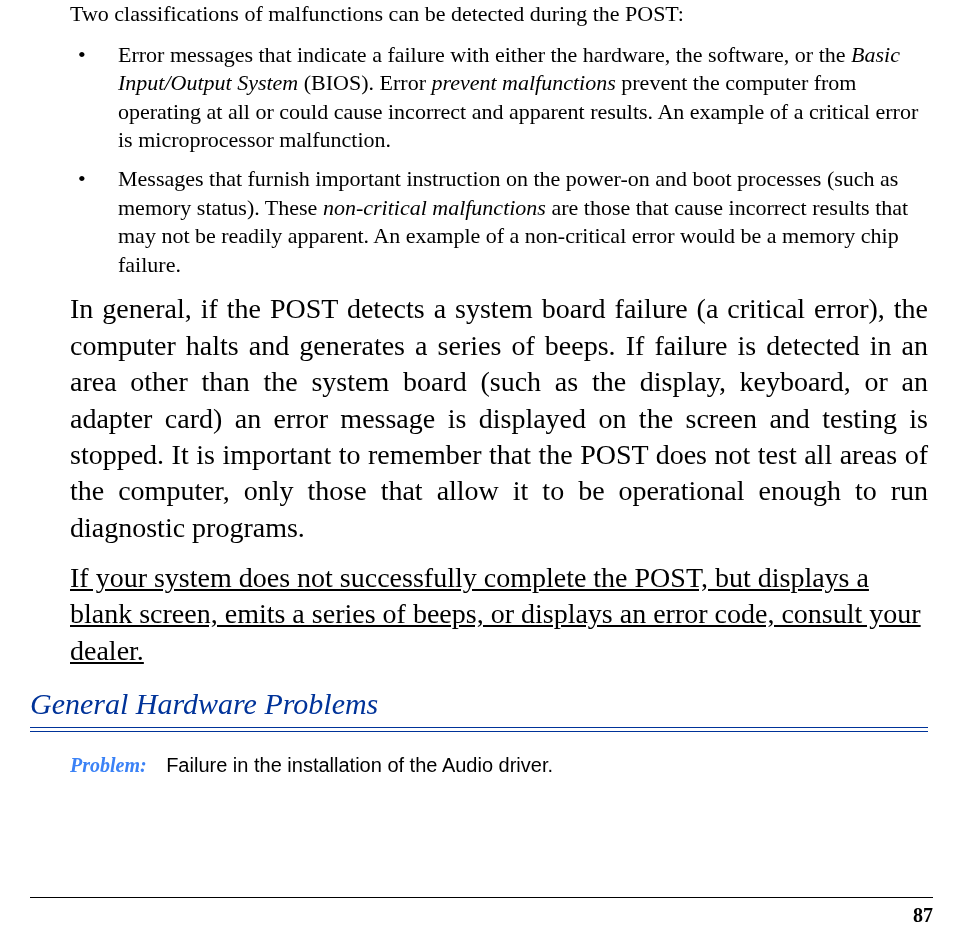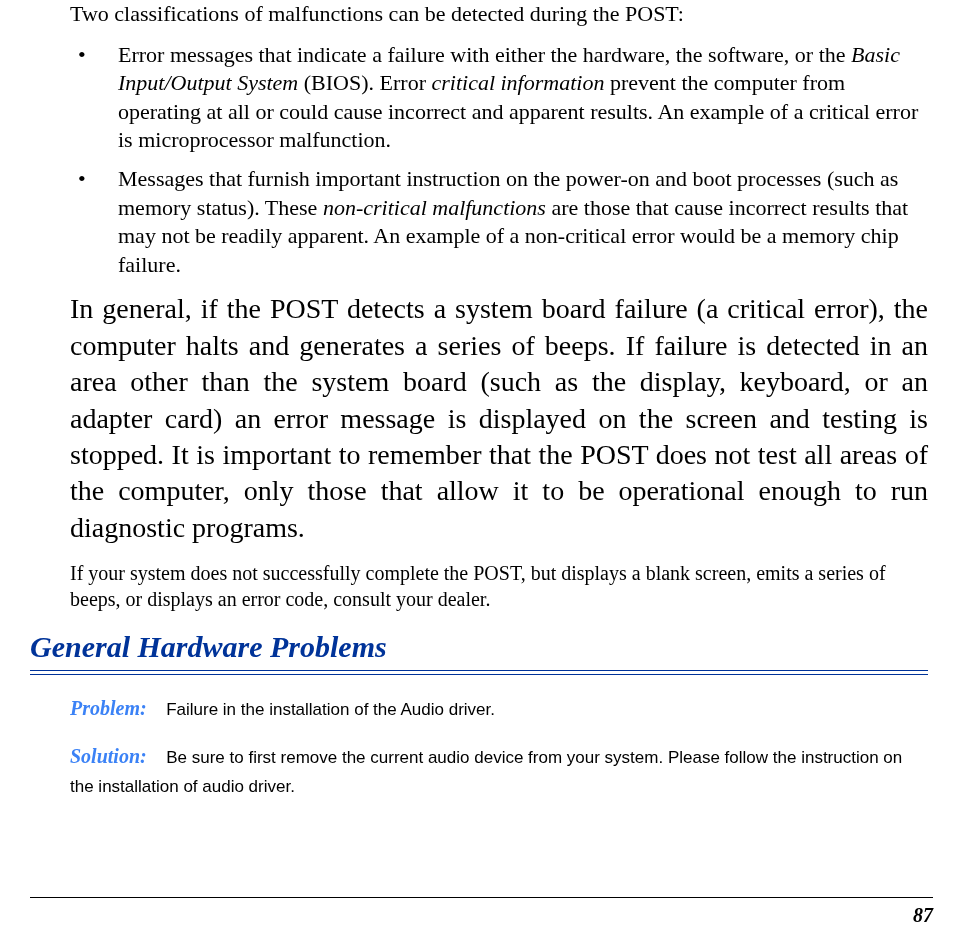--- a/index.html
+++ b/index.html
@@ -46,28 +46,29 @@
     .italic {
       font-style: italic;
     }
     .para-justify {
       font-size: 28px;
       line-height: 1.3;
       text-align: justify;
       margin-bottom: 14px;
     }
     .para {
-      font-size: 20px;
+      font-size: 28px;
       line-height: 1.3;
       margin-bottom: 14px;
+      text-decoration: underline;
     }
     h2.section-heading {
       font-family: "Times New Roman", Times, serif;
       font-style: italic;
-      font-weight: bold;
+      font-weight: normal;
       color: #003399;
       font-size: 30px;
       margin-top: 18px;
       margin-bottom: 6px;
       margin-left: -40px;
     }
     .double-rule {
       height: 5px;
       border-top: 1.5px solid #003399;
       border-bottom: 1.5px solid #003399;
@@ -82,71 +83,66 @@
     .ps-label {
       font-family: "Times New Roman", Times, serif;
       font-style: italic;
       font-weight: bold;
       color: #3b82f6;
       font-size: 20px;
       margin-right: 14px;
     }
     .ps-text {
       font-family: Arial, Helvetica, sans-serif;
-      font-size: 17px;
+      font-size: 20px;
       margin-top: 44px;
     }
     .footer-line {
       position: absolute;
       bottom: 45px;
       left: 30px;
       right: 30px;
       border-top: 1.5px solid #000000;
     }
     .page-number {
       position: absolute;
       bottom: 16px;
       right: 30px;
       font-family: "Times New Roman", Times, serif;
-      font-style: italic;
       font-weight: bold;
       font-size: 20px;
     }
   </style>
 </head>
 <body>
 
 <div class="content">
 
   <p class="intro">Two classifications of malfunctions can be detected during the POST:</p>
 
   <ul class="bullets">
     <li>
-      <span>Error messages that indicate a failure with either the hardware, the software, or the </span><span class="italic">Basic Input/Output System</span><span> (BIOS). Error </span><span class="italic">critical information</span><span> prevent the computer from operating at all or could cause incorrect and apparent results. An example of a critical error is microprocessor malfunction.</span>
+      <span>Error messages that indicate a failure with either the hardware, the software, or the </span><span class="italic">Basic Input/Output System</span><span> (BIOS). Error </span><span class="italic">prevent malfunctions</span><span> prevent the computer from operating at all or could cause incorrect and apparent results. An example of a critical error is microprocessor malfunction.</span>
     </li>
     <li>
       <span>Messages that furnish important instruction on the power-on and boot processes (such as memory status). These </span><span class="italic">non-critical malfunctions</span><span></span><span class="italic"></span><span> are those that cause incorrect results that may not be readily apparent. An example of a non-critical error would be a memory chip failure.</span>
     </li>
   </ul>
 
   <p class="para-justify">In general, if the POST detects a system board failure (a critical error), the computer halts and generates a series of beeps. If failure is detected in an area other than the system board (such as the display, keyboard, or an adapter card) an error message is displayed on the screen and testing is stopped. It is important to remember that the POST does not test all areas of the computer, only those that allow it to be operational enough to run diagnostic programs.</p>
 
   <p class="para">If your system does not successfully complete the POST, but displays a blank screen, emits a series of beeps, or displays an error code, consult your dealer.</p>
 
   <h2 class="section-heading">General Hardware Problems</h2>
   <div class="double-rule"></div>
 
 
   <div class="ps-block">
     <span class="ps-label">Problem:</span>
     <span class="ps-text">Failure in the installation of the Audio driver.</span>
   </div>
 
-  <div class="ps-block">
-    <span class="ps-label">Solution:</span>
-    <span class="ps-text">Be sure to first remove the current audio device from your system. Please follow the instruction on the installation of audio driver.</span>
-  </div>
 
 
 </div>
 
 <div class="footer-line"></div>
 <div class="page-number">87</div>
 
 </body></html>

